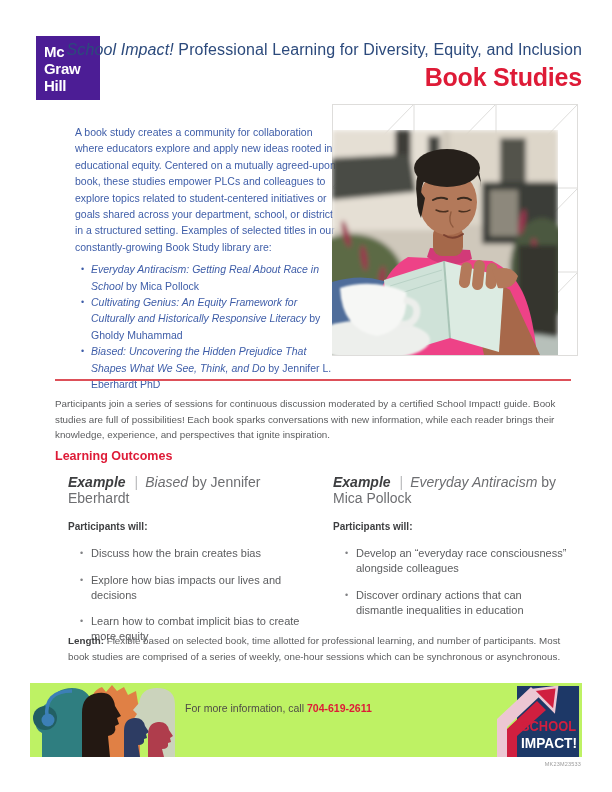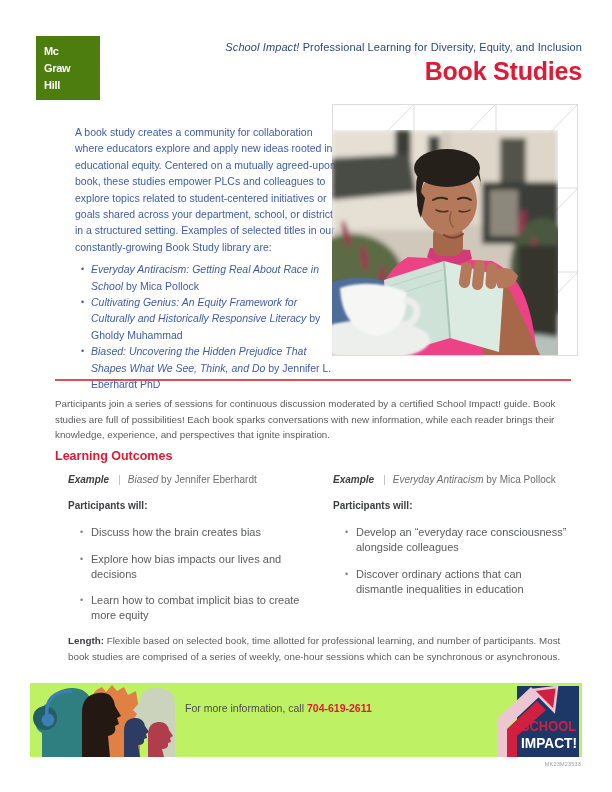--- a/index.html
+++ b/index.html
@@ -6,25 +6,25 @@
   html,body { background:#888; }
   body { font-family:"Liberation Sans", sans-serif; }
   .page {
     position:relative; width:612px; height:792px; margin:0 auto;
     background:#ffffff; overflow:hidden;
   }
 
   
   .mh-logo {
     position:absolute; left:36px; top:36px; width:64px; height:64px;
-    background:#4d7c0f; color:#fff; padding:7px 0 0 8px;
-    font-weight:bold; font-size:11px; line-height:17px; letter-spacing:-0.3px;
+    background:#4c1d95; color:#fff; padding:7px 0 0 8px;
+    font-weight:bold; font-size:15px; line-height:17px; letter-spacing:-0.3px;
   }
   .header-text { position:absolute; right:30px; top:41px; text-align:right; }
-  .subtitle { font-size:11px; color:#2C4A7C; letter-spacing:0.1px; }
+  .subtitle { font-size:16px; color:#2C4A7C; letter-spacing:0.1px; }
   .subtitle .it { font-style:italic; }
   .page-title { margin-top:4px; font-size:25px; font-weight:bold; color:#DE1B37; letter-spacing:-0.2px; }
 
   
   .pattern { position:absolute; left:332px; top:104px; }
 
   
   .intro { position:absolute; left:55px; top:124px; width:266px;
     color:#3E5DA8; font-size:10.5px; line-height:16.4px;margin-left:20px; }
   .intro .books { margin-top:6px; list-style:none; padding-left:16px; }
@@ -38,21 +38,21 @@
   
   .divider { position:absolute; left:55px; top:379px; width:516px; height:2px; background:#DD5059; }
   .mid-par { position:absolute; left:55px; top:396px; width:520px;
     color:#5B5C5E; font-size:9.8px; line-height:15.6px; }
 
   
   .lo-heading { position:absolute; left:55px; top:449px; color:#DE1B37; font-size:12.5px; font-weight:bold; }
   .columns { position:absolute; left:68px; top:474px; width:517px; display:flex; }
   .col { width:252px; }
   .col + .col { margin-left:13px; }
-  .example-line { font-size:10px; color:#6D6E71; }
+  .example-line { font-size:14px; color:#6D6E71; }
   .example-label { font-weight:bold; font-style:italic; color:#3D3E40; }
   .example-sep { color:#B9BABC; margin:0 7px 0 9px; }
   .example-book { font-style:italic; }
   .participants { margin-top:15px; font-size:10px; font-weight:bold; color:#3D3E40; }
   .obullets { margin-top:14px; list-style:none; padding-left:23px; padding-right:16px; }
   .obullets li { position:relative; color:#5B5C5E; font-size:11px; line-height:15px; margin-bottom:11.5px; }
   .obullets li::before { content:"•"; position:absolute; left:-11px; top:0; font-size:9px; color:#808184; }
 
   
   .length { position:absolute; left:68px; top:633px; width:512px;

